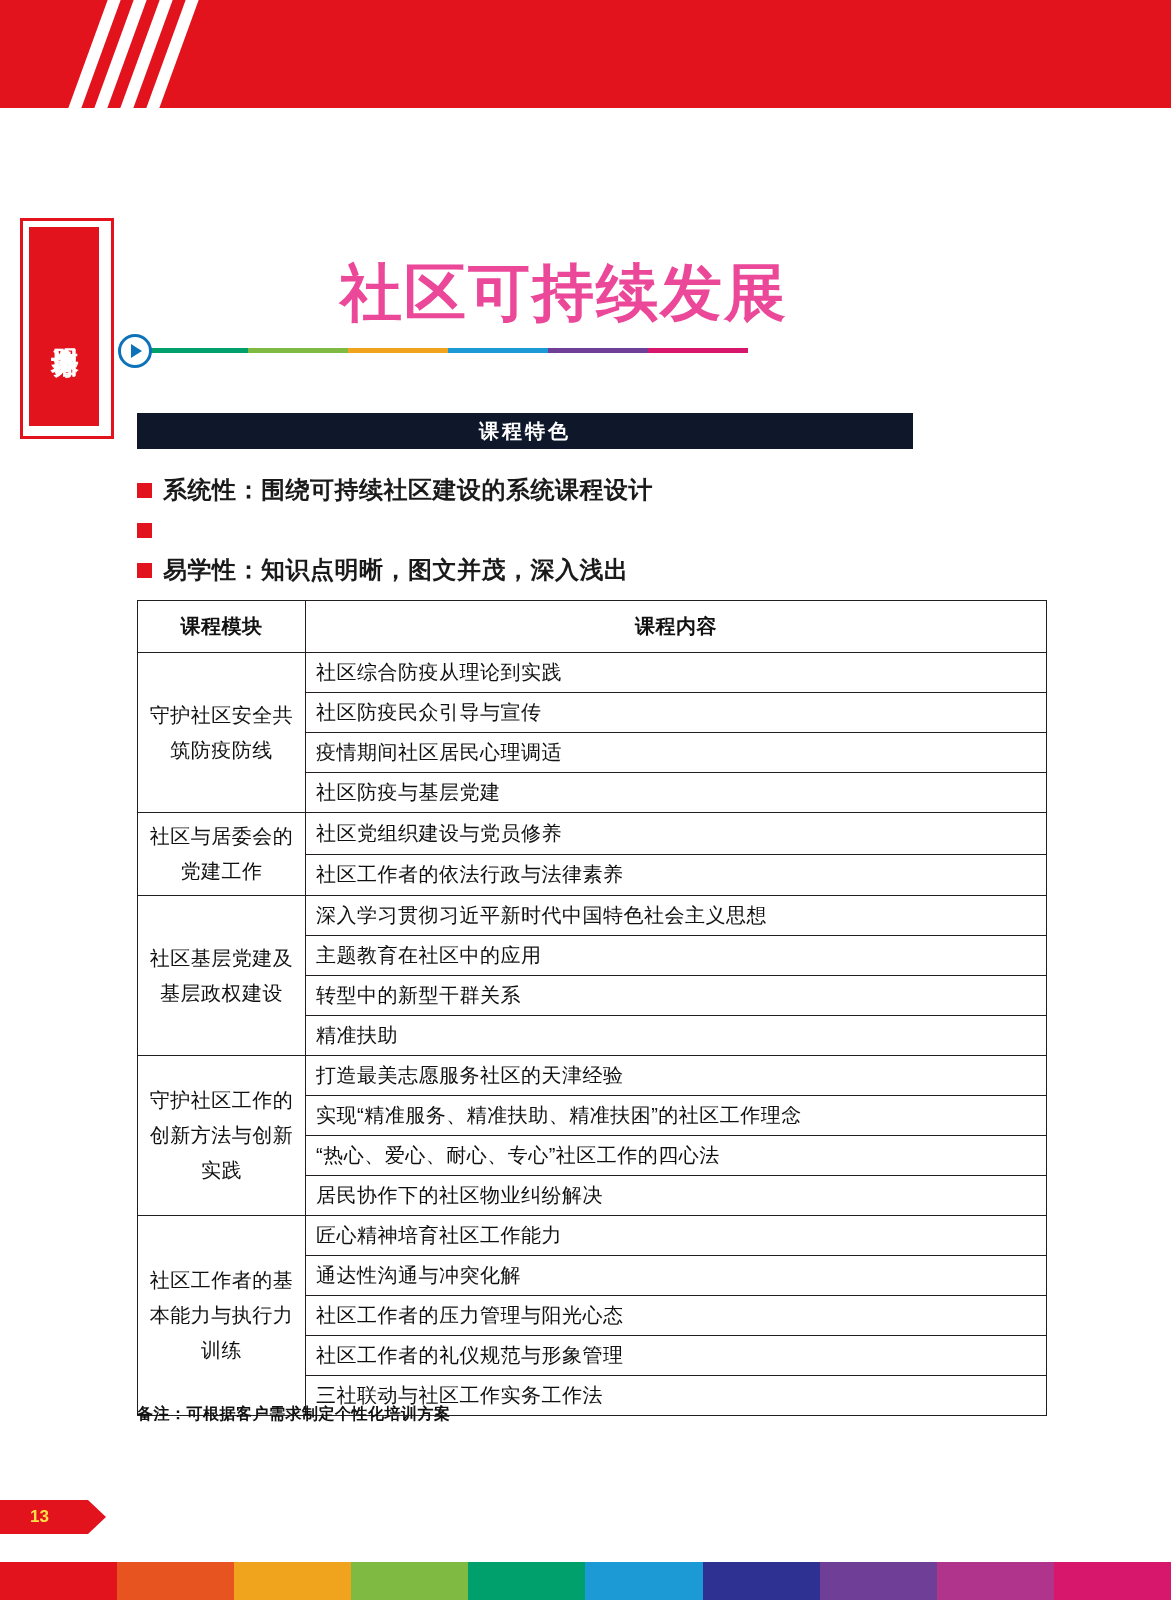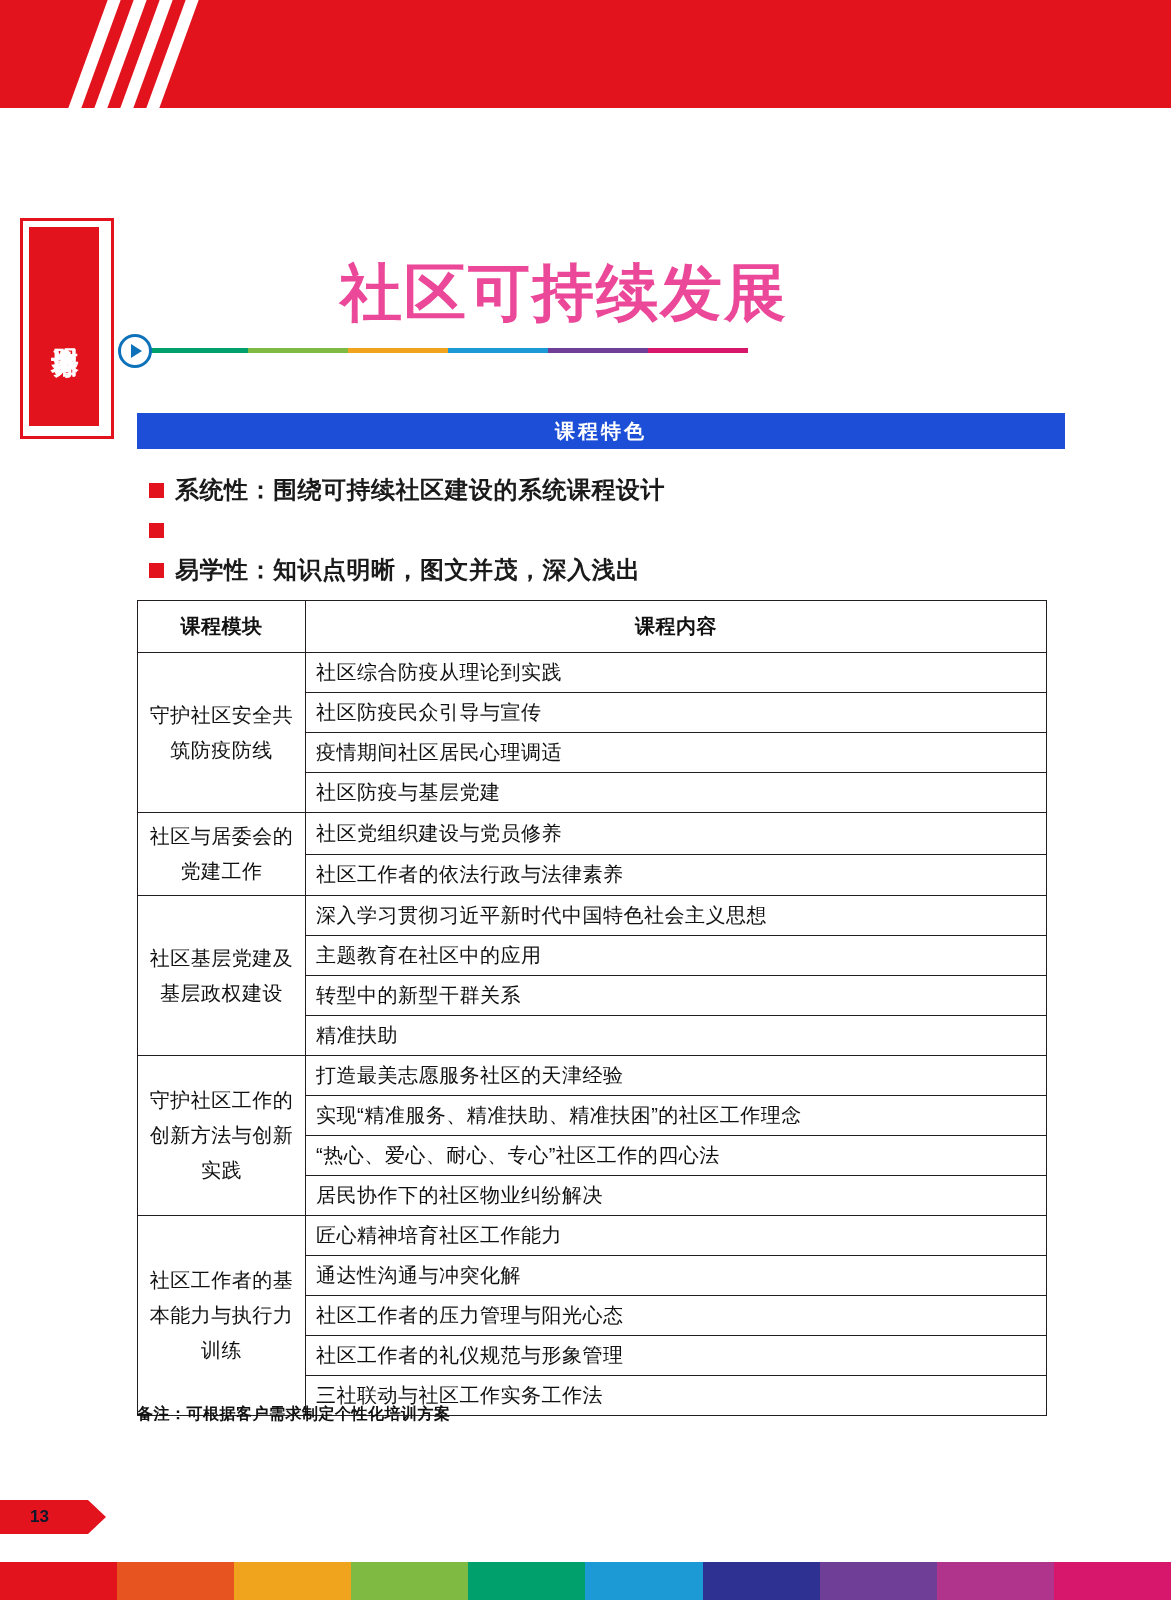--- a/index.html
+++ b/index.html
@@ -120,36 +120,36 @@
     border-top: 7px solid transparent;
     border-bottom: 7px solid transparent;
     margin-left: 3px;
   }
 
   
   .section-bar {
     position: absolute;
     left: 137px;
     top: 413px;
-    width: 928px;
+    width: 776px;
     height: 36px;
-    background: #1d4ed8;
+    background: #0f172a;
     color: #ffffff;
     font-size: 20px;
     font-weight: bold;
     letter-spacing: 3px;
     display: flex;
     align-items: center;
     justify-content: center;
   }
 
   
   .features {
     position: absolute;
-    left: 149px;
+    left: 137px;
     top: 470px;
     width: 910px;
   }
   .feature-row {
     display: flex;
     align-items: center;
     height: 40px;
     font-size: 24px;
     color: #1a1a1a;
     font-weight: bold;
@@ -217,21 +217,21 @@
     top: 1500px;
     width: 108px;
     height: 34px;
     display: flex;
     align-items: center;
   }
   .page-num-box {
     width: 88px;
     height: 34px;
     background: #e3131e;
-    color: #0f172a;
+    color: #fde047;
     font-size: 17px;
     font-weight: bold;
     display: flex;
     align-items: center;
     padding-left: 30px;
     box-sizing: border-box;
   }
   .page-num-arrow {
     width: 0; height: 0;
     border-left: 18px solid #e3131e;

